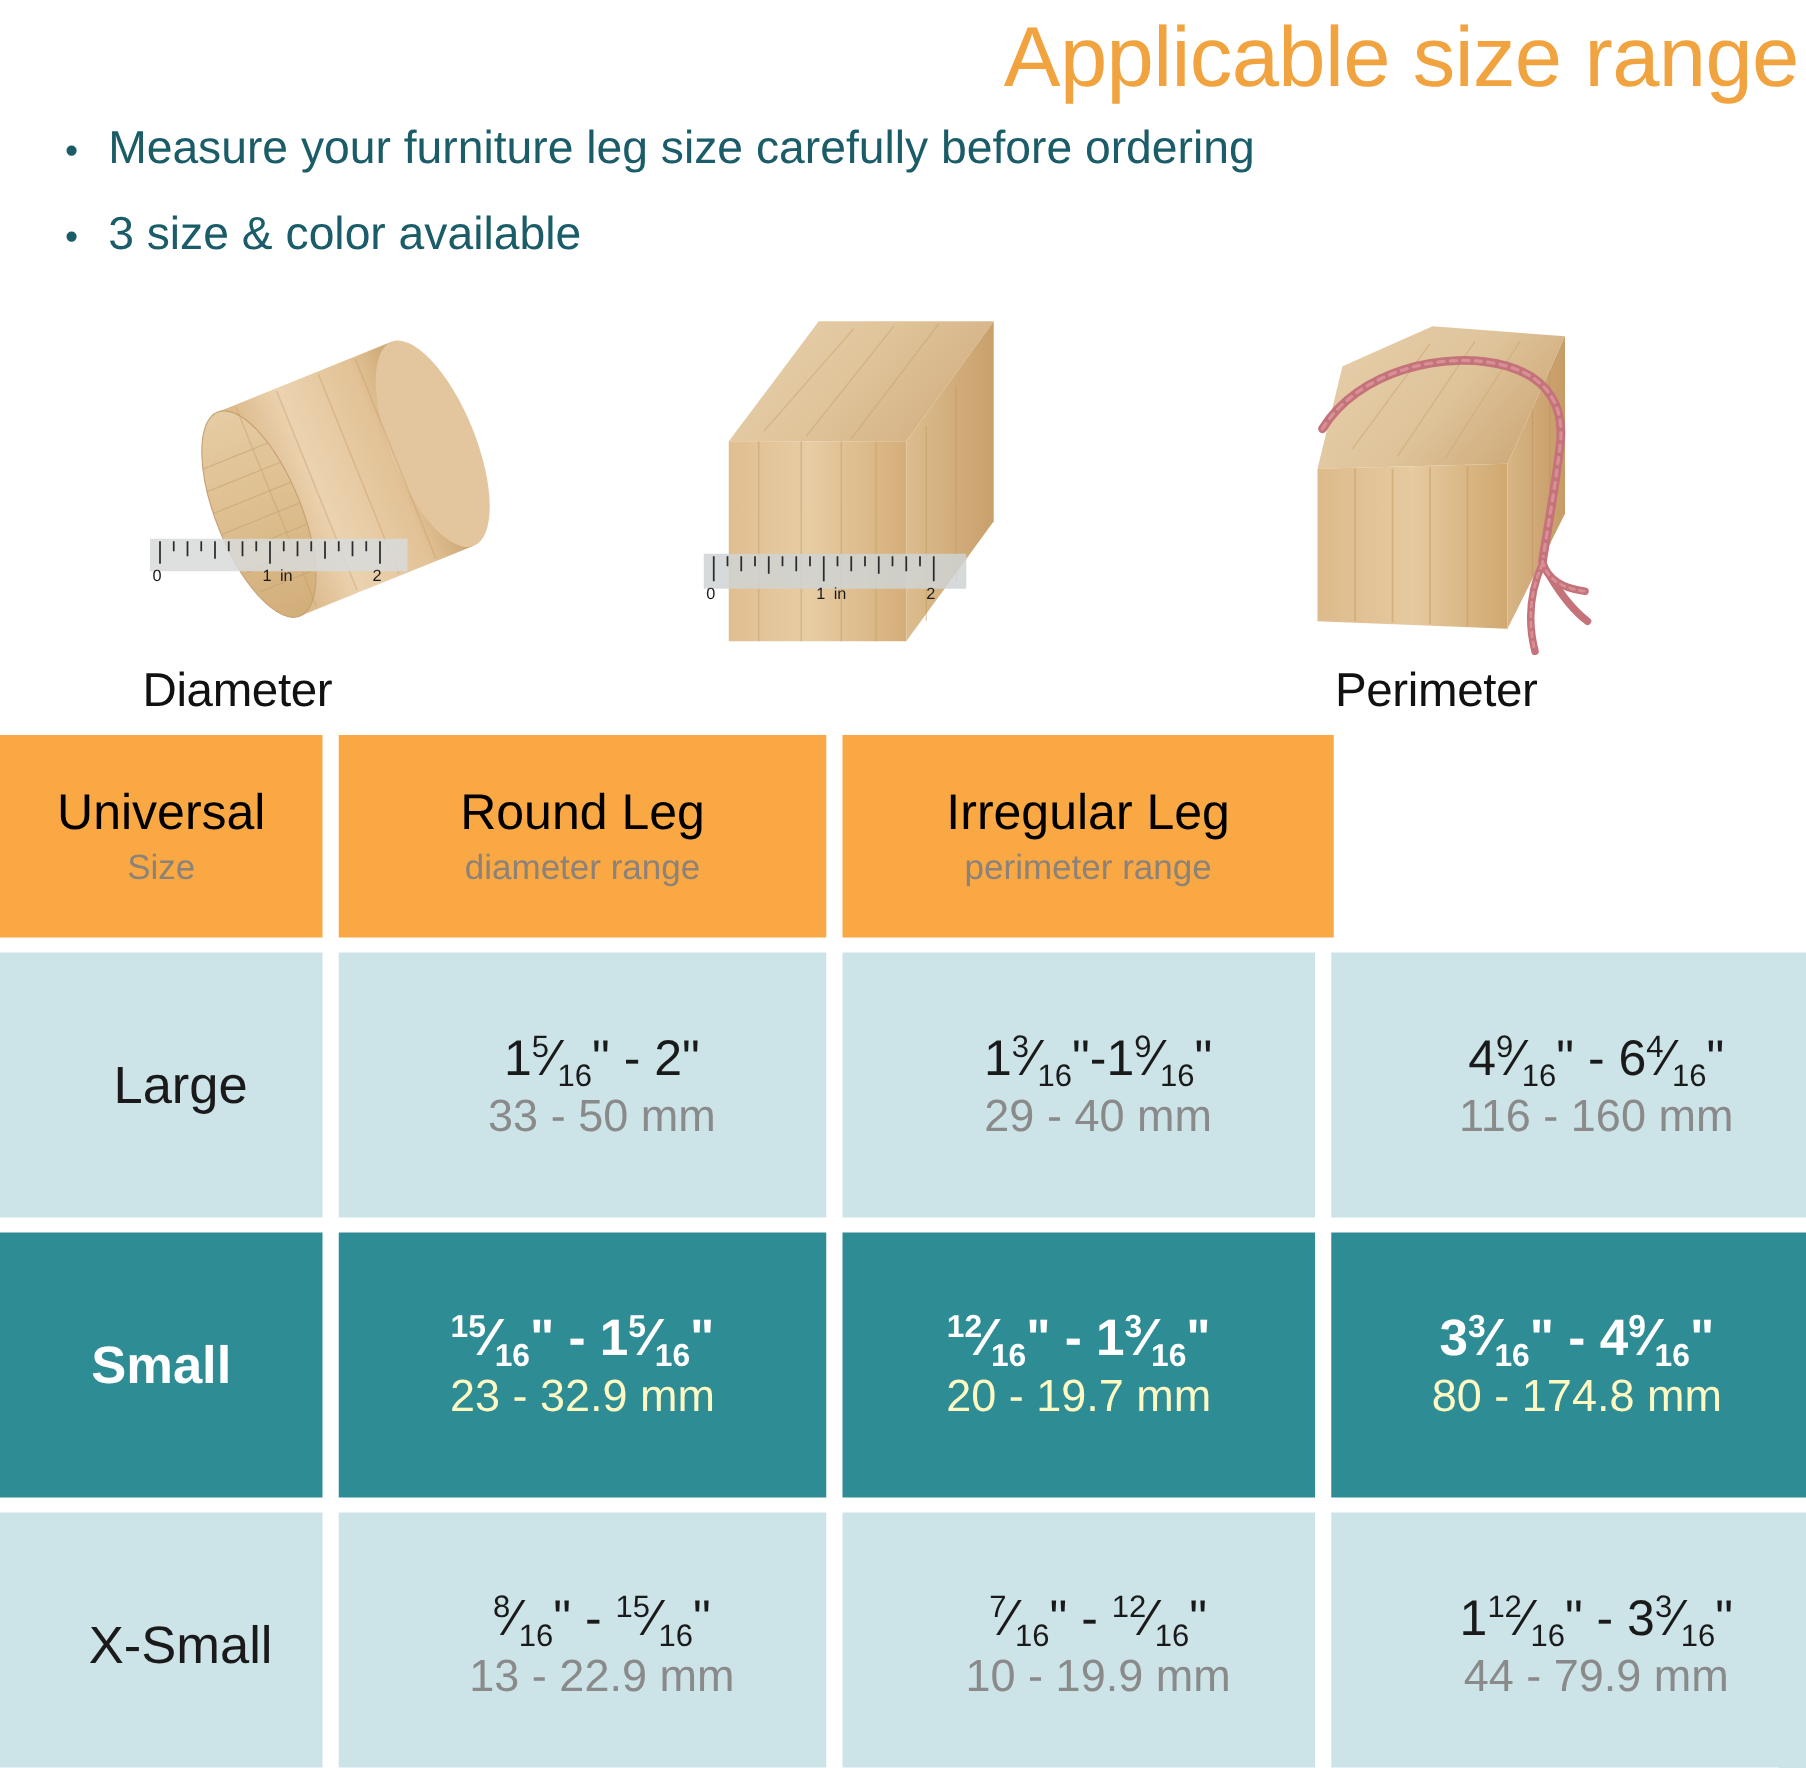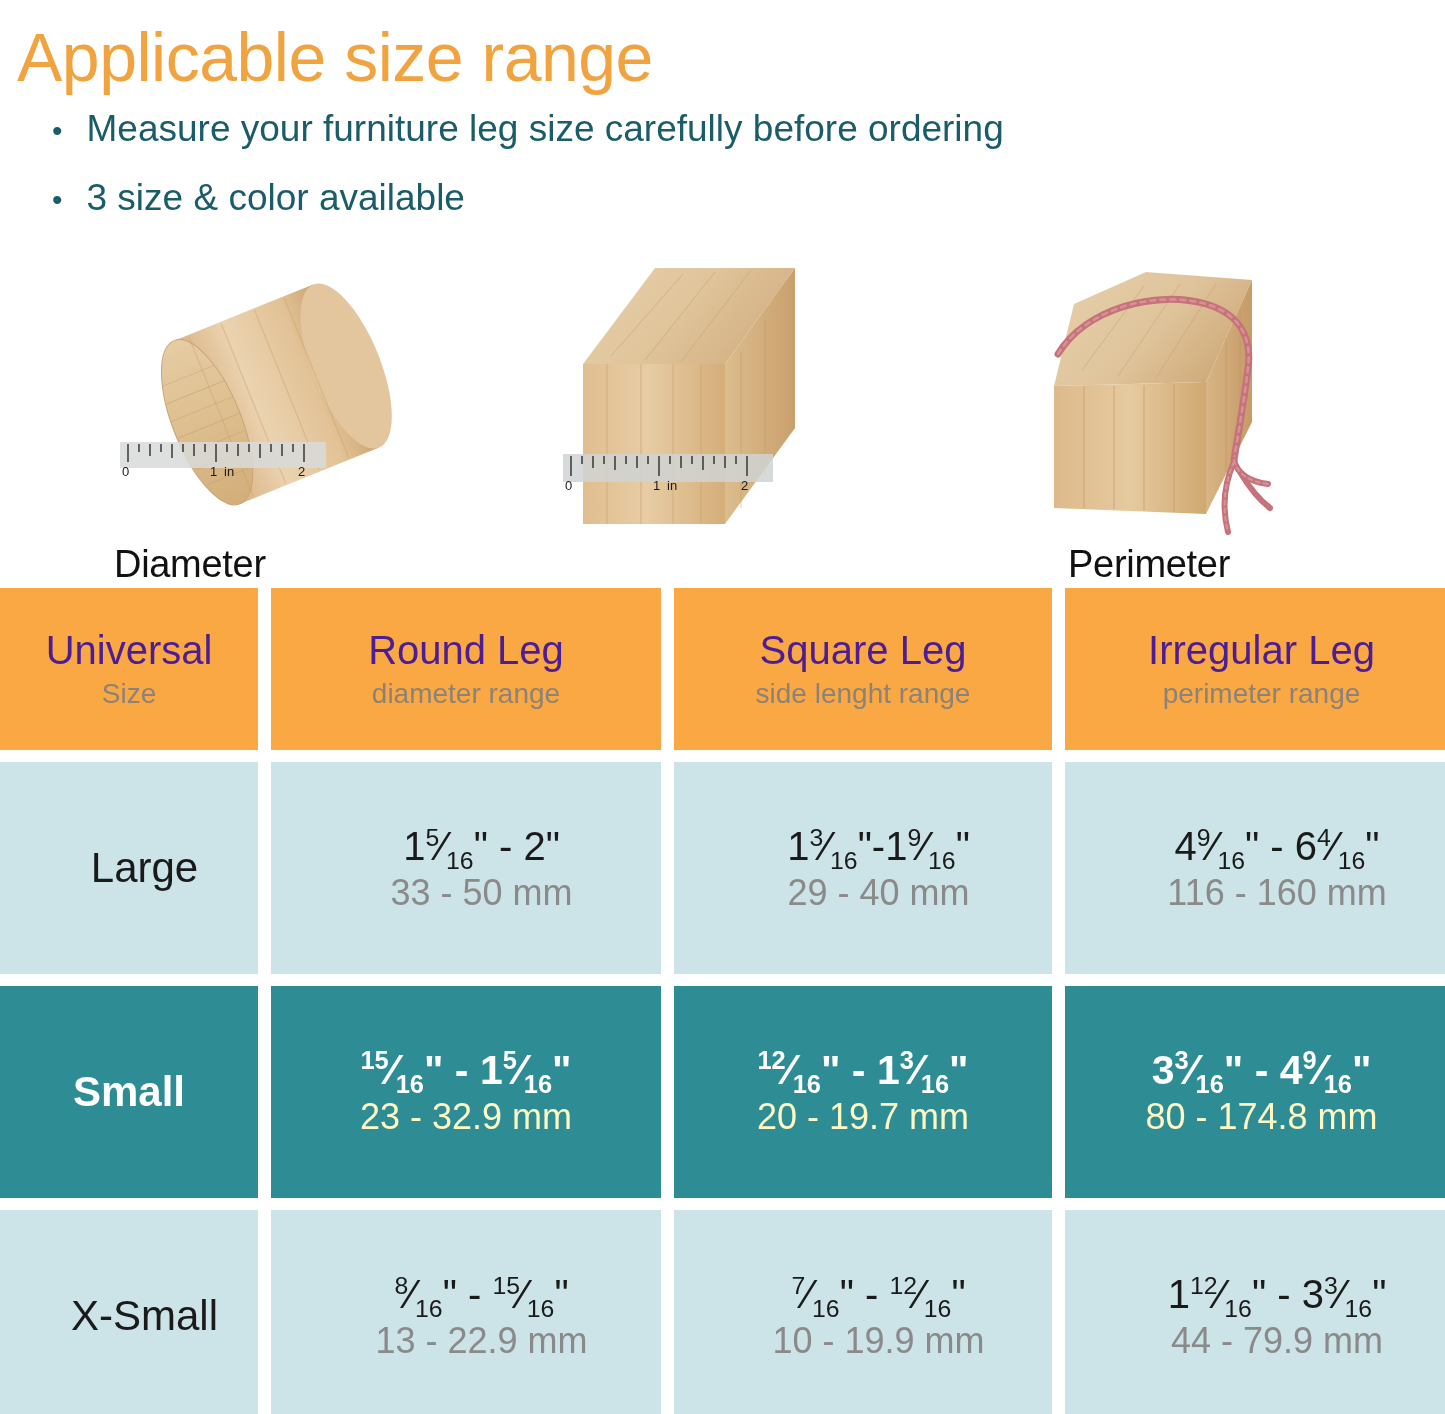--- a/index.html
+++ b/index.html
@@ -10,28 +10,28 @@
   body {
     width: 1445px;
     height: 1414px;
     font-family: "Liberation Sans", sans-serif;
     overflow: hidden;
     position: relative;
   }
 
   
   .title {
-    text-align: left;
+    text-align: right;
     color: #F0A33F;
     font-size: 68px;
     font-weight: 400;
     letter-spacing: -0.5px;
     line-height: 1;
     padding-top: 6px;
-    margin: 17px;
+    margin: 6px;
   }
 
   
   .bullets {
     margin: 18px 0 0 0;
     padding: 0 0 0 52px;
     list-style: none;
   }
   .bullet {
     color: #1A5C68;
@@ -107,21 +107,21 @@
   .c1 { width: 390px; flex: none; }
   .c2 { width: 378px; flex: none; }
   .c3 { width: 393px; flex: none; }
 
   
   .hrow .cell {
     background: #F9A843;
     height: 162px;
   }
   .h-main {
-    color: #4c1d95;
+    color: #000000;
     font-size: 40px;
     font-weight: 400;
     line-height: 1.05;
   }
   .h-sub {
     color: #8C8278;
     font-size: 28px;
     font-weight: 400;
     margin-top: 8px;
     line-height: 1.05;
@@ -395,24 +395,20 @@
 
   <div class="trow hrow">
     <div class="cell c0">
       <div class="h-main">Universal</div>
       <div class="h-sub">Size</div>
     </div>
     <div class="cell c1">
       <div class="h-main">Round Leg</div>
       <div class="h-sub">diameter range</div>
     </div>
-    <div class="cell c2">
-      <div class="h-main">Square Leg</div>
-      <div class="h-sub">side lenght range</div>
-    </div>
     <div class="cell c3">
       <div class="h-main">Irregular Leg</div>
       <div class="h-sub">perimeter range</div>
     </div>
   </div>
 
   <div id="data-rows">
       <div class="trow drow light">
         <div class="cell c0">
           <div class="size-label">Large</div>

